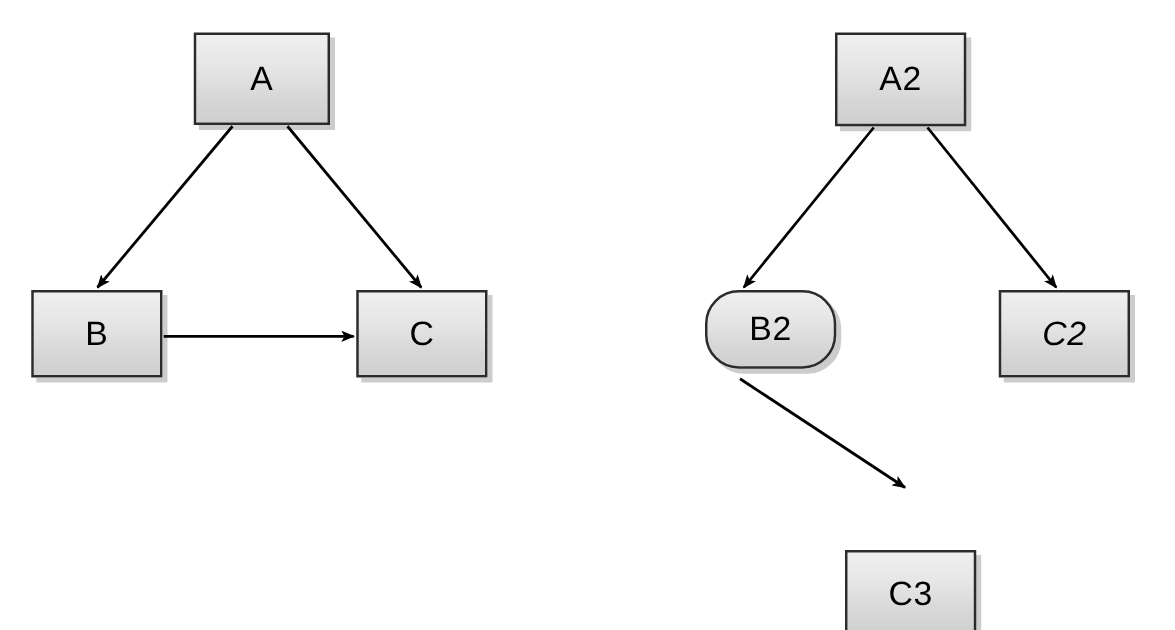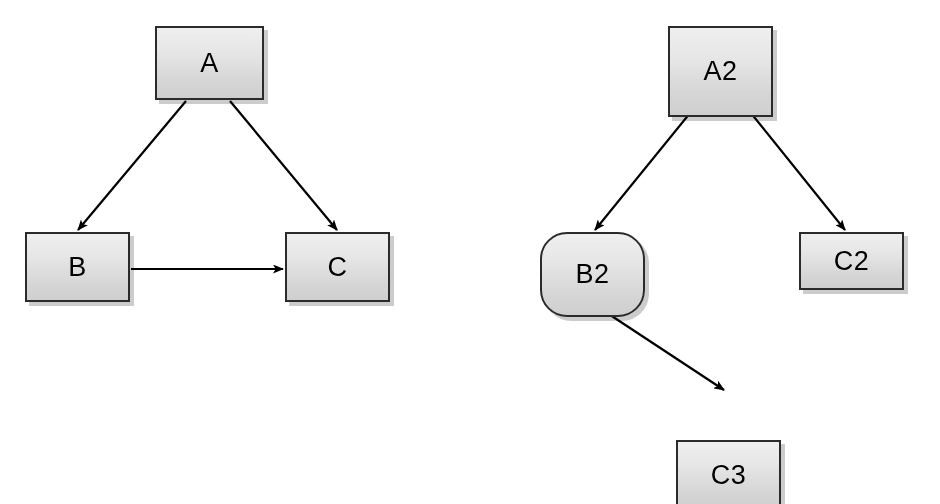--- a/index.html
+++ b/index.html
@@ -70,27 +70,27 @@
   <div id="nodes-group">
       <div class="node" style="left: 155px; top: 26px; width: 109px; height: 74px;">
         <span class="node-label">A</span>
       </div>
       <div class="node" style="left: 25px; top: 232px; width: 105px; height: 70px;">
         <span class="node-label">B</span>
       </div>
       <div class="node" style="left: 285px; top: 232px; width: 105px; height: 70px;">
         <span class="node-label">C</span>
       </div>
-      <div class="node" style="left: 668px; top: 26px; width: 105px; height: 91px;">
+      <div class="node" style="left: 668px; top: 26px; width: 105px; height: 75px;">
         <span class="node-label">A2</span>
       </div>
-      <div class="node" style="left: 540px; top: 232px; width: 105px; height: 85px; border-radius: 27px;">
+      <div class="node" style="left: 564px; top: 232px; width: 105px; height: 63px; border-radius: 27px;">
         <span class="node-label">B2</span>
       </div>
-      <div class="node" style="left: 799px; top: 232px; width: 105px; height: 58px;">
+      <div class="node" style="left: 799px; top: 232px; width: 105px; height: 70px; font-style: italic;">
         <span class="node-label">C2</span>
       </div>
       <div class="node" style="left: 676px; top: 392px; width: 105px; height: 70px; margin-top: 48px;">
         <span class="node-label">C3</span>
       </div>
     </div>
 
 </div>
 
 </body></html>

